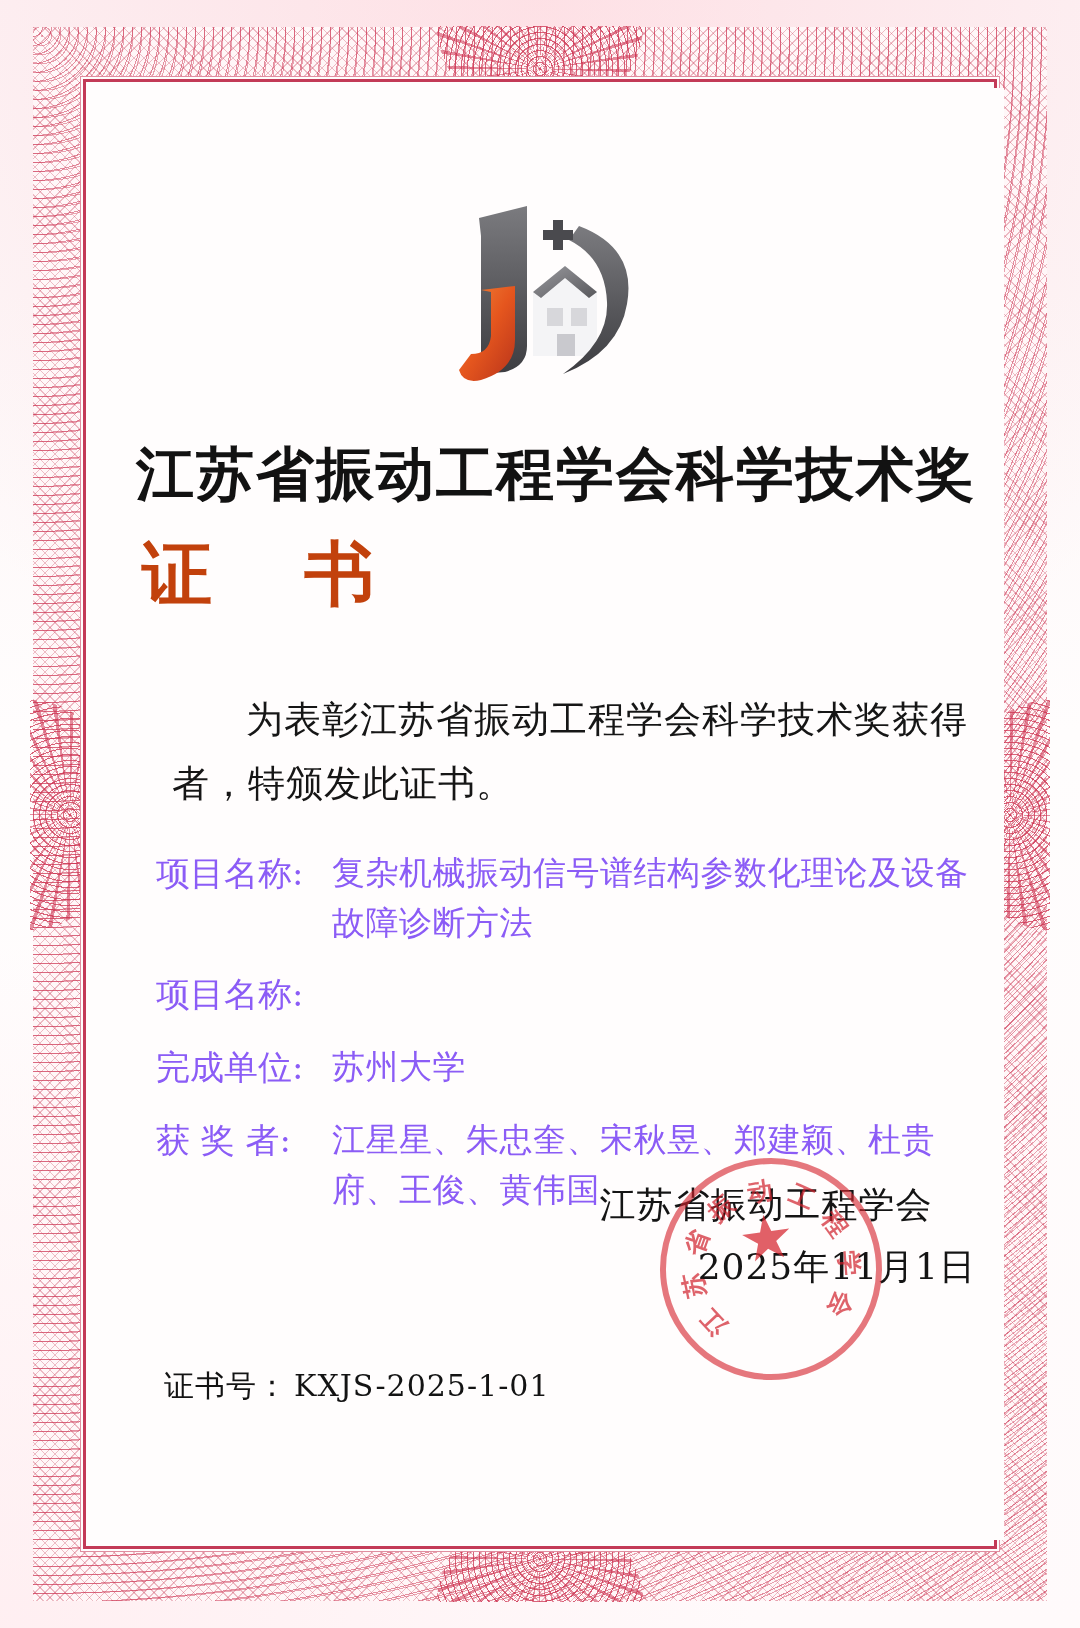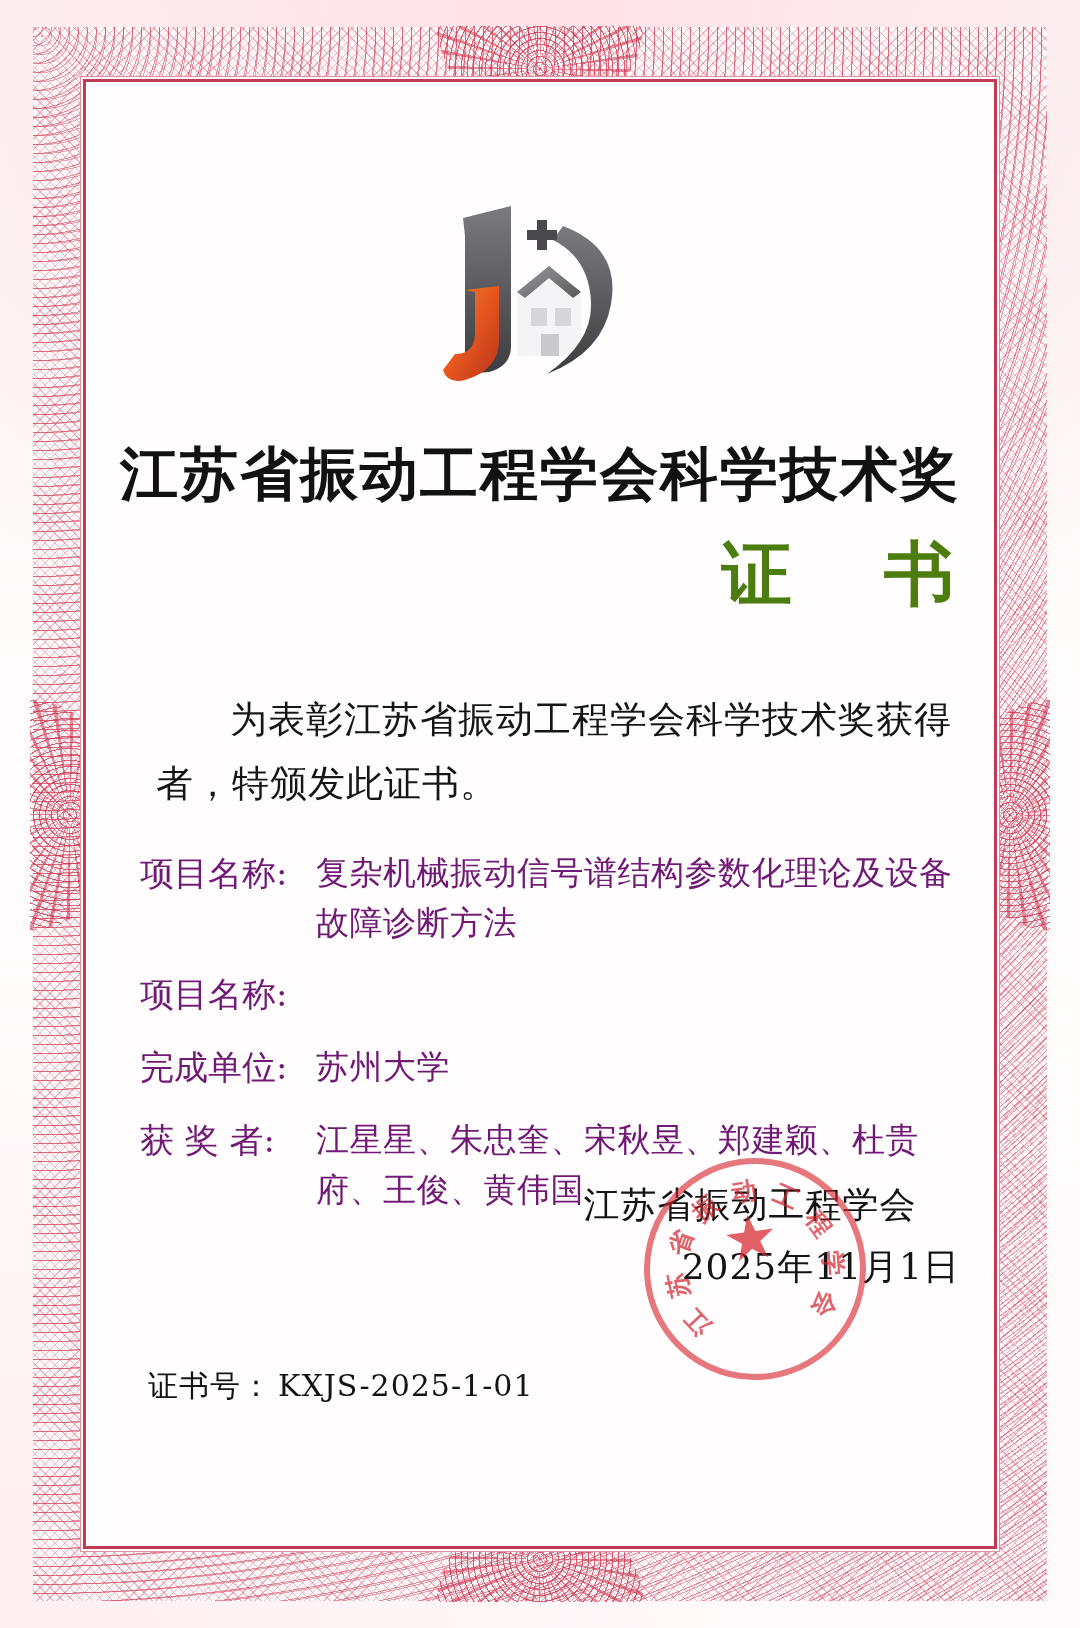--- a/index.html
+++ b/index.html
@@ -67,21 +67,21 @@
       repeating-conic-gradient(from 0deg, rgba(205,50,80,0.55) 0deg 2deg, rgba(255,255,255,0) 2deg 9deg);
   }
   .rosette.top    { left: 437px; top: 26px;   width: 206px; height: 86px;  border-radius: 0 0 110px 110px; }
   .rosette.bottom { left: 437px; top: 1516px; width: 206px; height: 86px;  border-radius: 110px 110px 0 0; }
   .rosette.left   { left: 30px;  top: 700px;  width: 80px;  height: 230px; border-radius: 0 90px 90px 0; }
   .rosette.right  { left: 970px; top: 700px;  width: 80px;  height: 230px; border-radius: 90px 0 0 90px; }
 
   
   .content {
     position: absolute;
-    left: 92px;
+    left: 108px;
     top: 88px;
     width: 896px;
     height: 1452px;
     background: #fffdfd;
     box-sizing: border-box;
     padding: 0;
   }
 
   
   .logo-wrap {
@@ -108,27 +108,27 @@
     font-weight: 700;
     letter-spacing: 2px;
     color: #121212;
     white-space: nowrap;
   }
   .title-sub {
     position: absolute;
     left: 0;
     right: 0;
     top: 440px;
-    text-align: right;
+    text-align: left;
     font-family: "DejaVu Serif", "Liberation Serif", serif;
     font-size: 70px;
     font-weight: 700;
     letter-spacing: 34px;
     text-indent: 34px;
-    color: #4d7c0f;
+    color: #c2410c;
   }
 
   
   .citation {
     position: absolute;
     left: 48px;
     width: 810px;
     top: 600px;
     font-family: "DejaVu Serif", "Liberation Serif", serif;
     font-size: 37px;
@@ -139,21 +139,21 @@
     margin-left: 16px;
   }
 
   
   .fields {
     position: absolute;
     left: 48px;
     width: 828px;
     top: 760px;
     font-family: "DejaVu Serif", "Liberation Serif", serif;
-    color: #701a75;
+    color: #8b5cf6;
   }
   .field-row {
     display: flex;
     align-items: flex-start;
     margin-bottom: 22px;
   }
   .field-label {
     flex: 0 0 auto;
     width: 176px;
     font-size: 34px;

